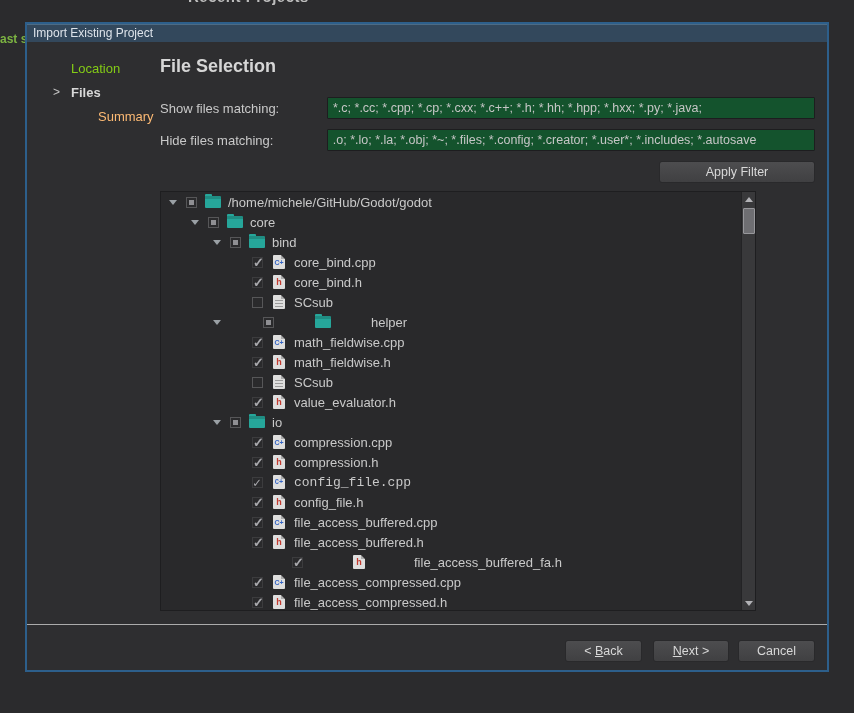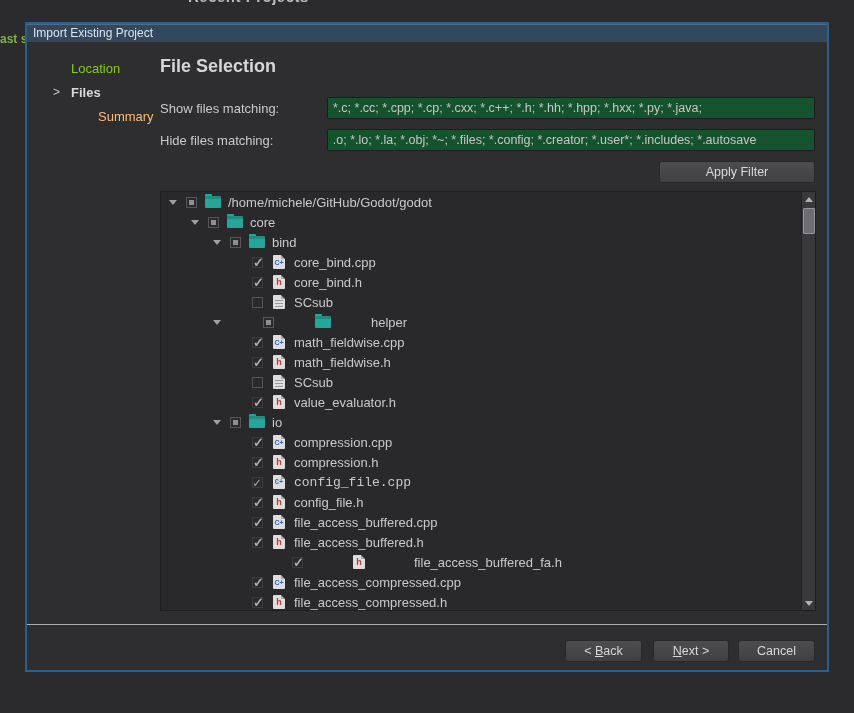--- a/index.html
+++ b/index.html
@@ -60,21 +60,21 @@
   .btn {
     background:linear-gradient(180deg,#4d4d4f 0%,#404042 100%);
     border:1px solid #29292b; border-radius:3px;
     color:#d8d8d8; font-size:12.5px; font-family:"Liberation Sans",sans-serif;
     text-align:center; cursor:default;
   }
   .btn u { text-decoration:underline; }
   .btn-apply { position:absolute; left:632px; top:137px; width:156px; height:22px; }
   
   .tree {
-    position:absolute; left:133px; top:167px; width:656px; height:420px;
+    position:absolute; left:133px; top:167px; width:596px; height:420px;
     background:#29292b; border:1px solid #1e1e20; overflow:hidden;
   }
   .tree-rows { position:absolute; left:0; top:0; width:641px; height:418px; overflow:hidden; }
   .tree-row { display:flex; align-items:center; height:20px; white-space:nowrap; }
   .expander {
     width:10px; height:10px; flex:0 0 10px; margin-right:8px; position:relative;
   }
   .expander::after {
     content:""; position:absolute; left:1px; top:3px;
     border-left:4px solid transparent; border-right:4px solid transparent;

